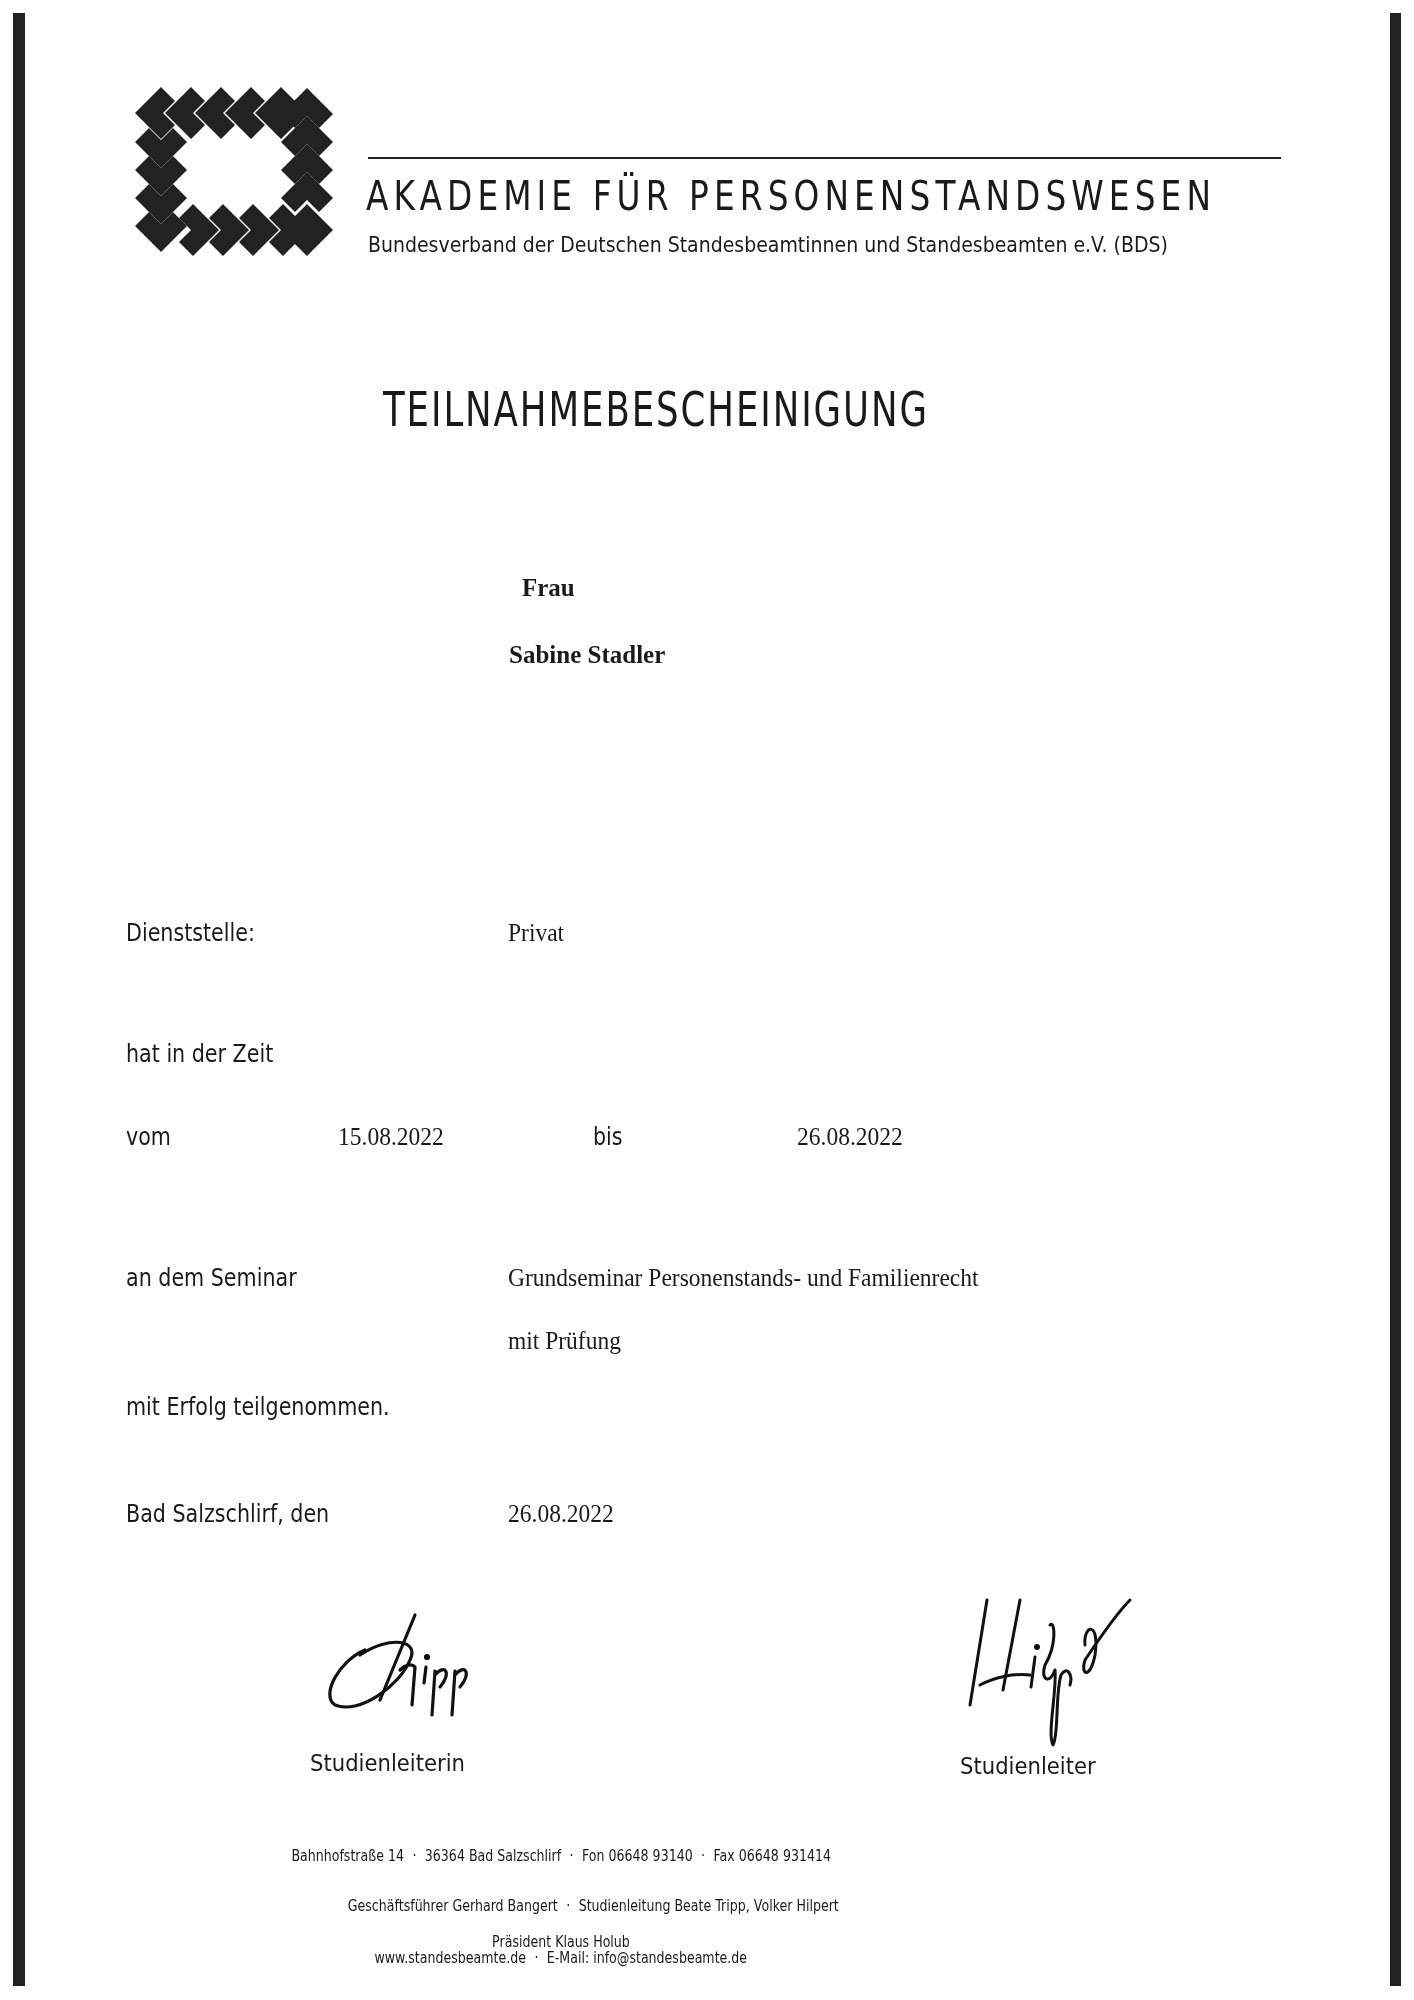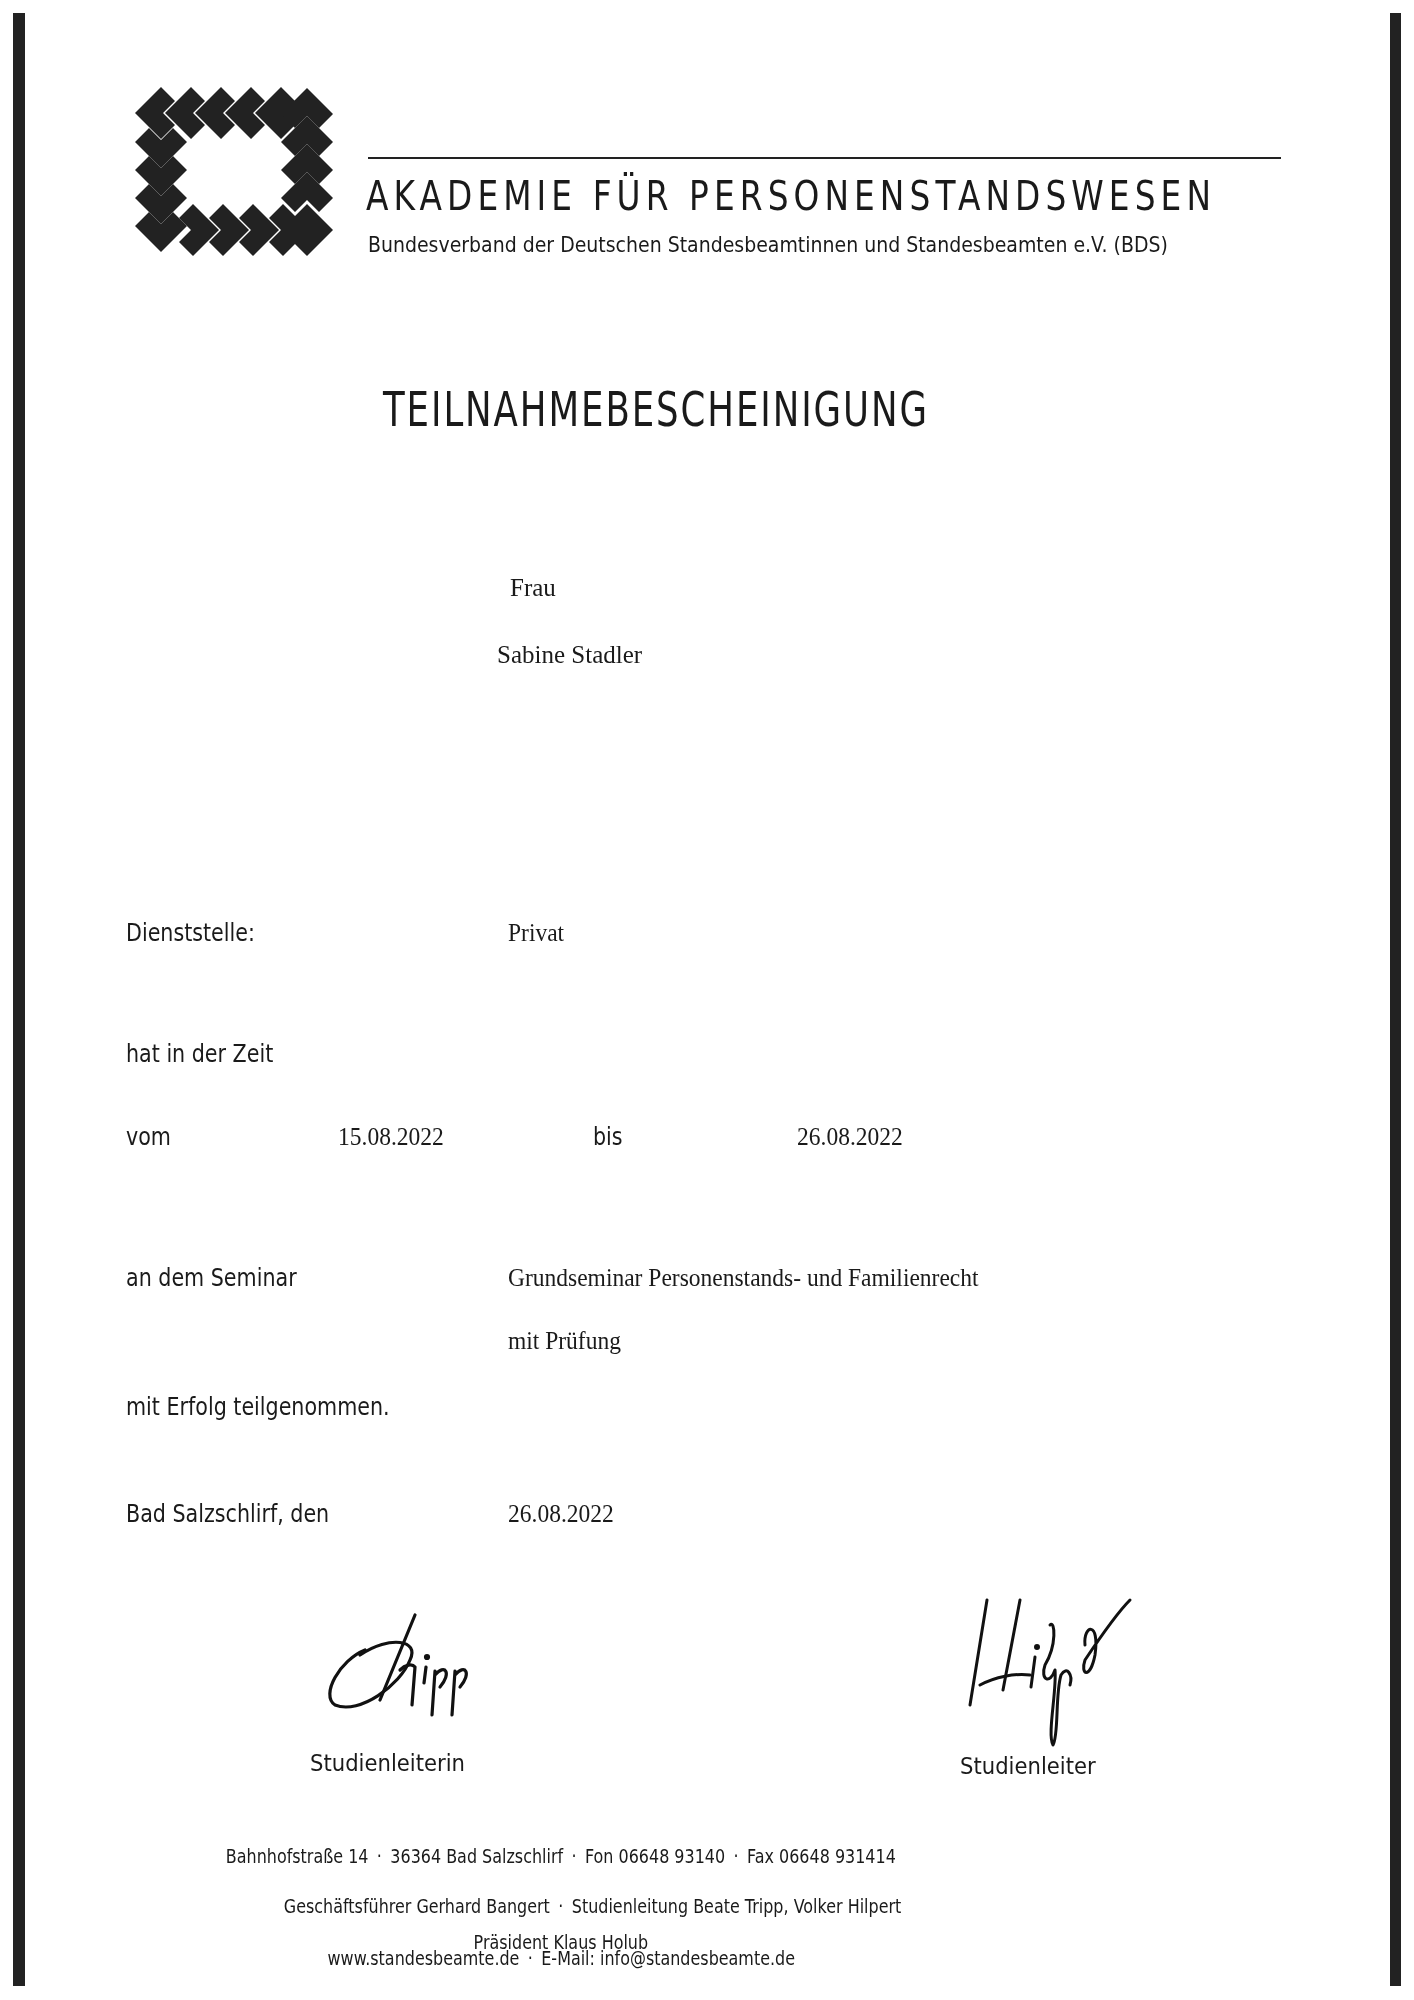--- a/index.html
+++ b/index.html
@@ -23,37 +23,37 @@
   .org-sub {
     left: 368px; top: 232px; font-size: 22px; line-height: 26px;
     font-family: "DejaVu Sans", sans-serif;
     transform: scaleX(0.86); transform-origin: left top;
   }
   .doc-title {
     left: 383px; top: 383px; font-size: 48px; line-height: 52px; letter-spacing: 2.6px;
     font-family: "DejaVu Sans", sans-serif; font-weight: normal;
     transform: scaleX(0.74); transform-origin: left top;
   }
-  .recipient { font-family: "Liberation Serif", serif; font-weight: normal; font-size: 25px; line-height: 30px; }
+  .recipient { font-family: "Liberation Serif", serif; font-weight: bold; font-size: 25px; line-height: 30px; margin-left: 12px; }
 
   .label {
     font-family: "DejaVu Sans", sans-serif; font-size: 24px; line-height: 28px;
     transform: scaleX(0.86); transform-origin: left top;
   }
   .value {
     font-family: "Liberation Serif", serif; font-size: 25px; line-height: 28px;
     transform: scaleX(0.94); transform-origin: left top;
   }
   .sig-caption {
     font-family: "DejaVu Sans", sans-serif; font-size: 23px; line-height: 26px;
     transform: scaleX(0.92); transform-origin: left top;
   }
   .footer {
     position: absolute; left: 0; width: 1122px; text-align: center;
-    font-family: "DejaVu Sans", sans-serif; font-size: 19px; line-height: 25px;
+    font-family: "DejaVu Sans", sans-serif; font-size: 15px; line-height: 25px;
   }
   .footer span.inner { display: inline-block; transform: scaleX(0.84); }
   .sep { padding: 0 10px; }
   svg.sig { position: absolute; }
 </style>
 </head>
 <body>
 
 <div class="bar" style="left:13px; top:13px; width:12px; height:1973px;"></div>
 <div class="bar" style="left:1390px; top:13px; width:11px; height:1973px;"></div>

